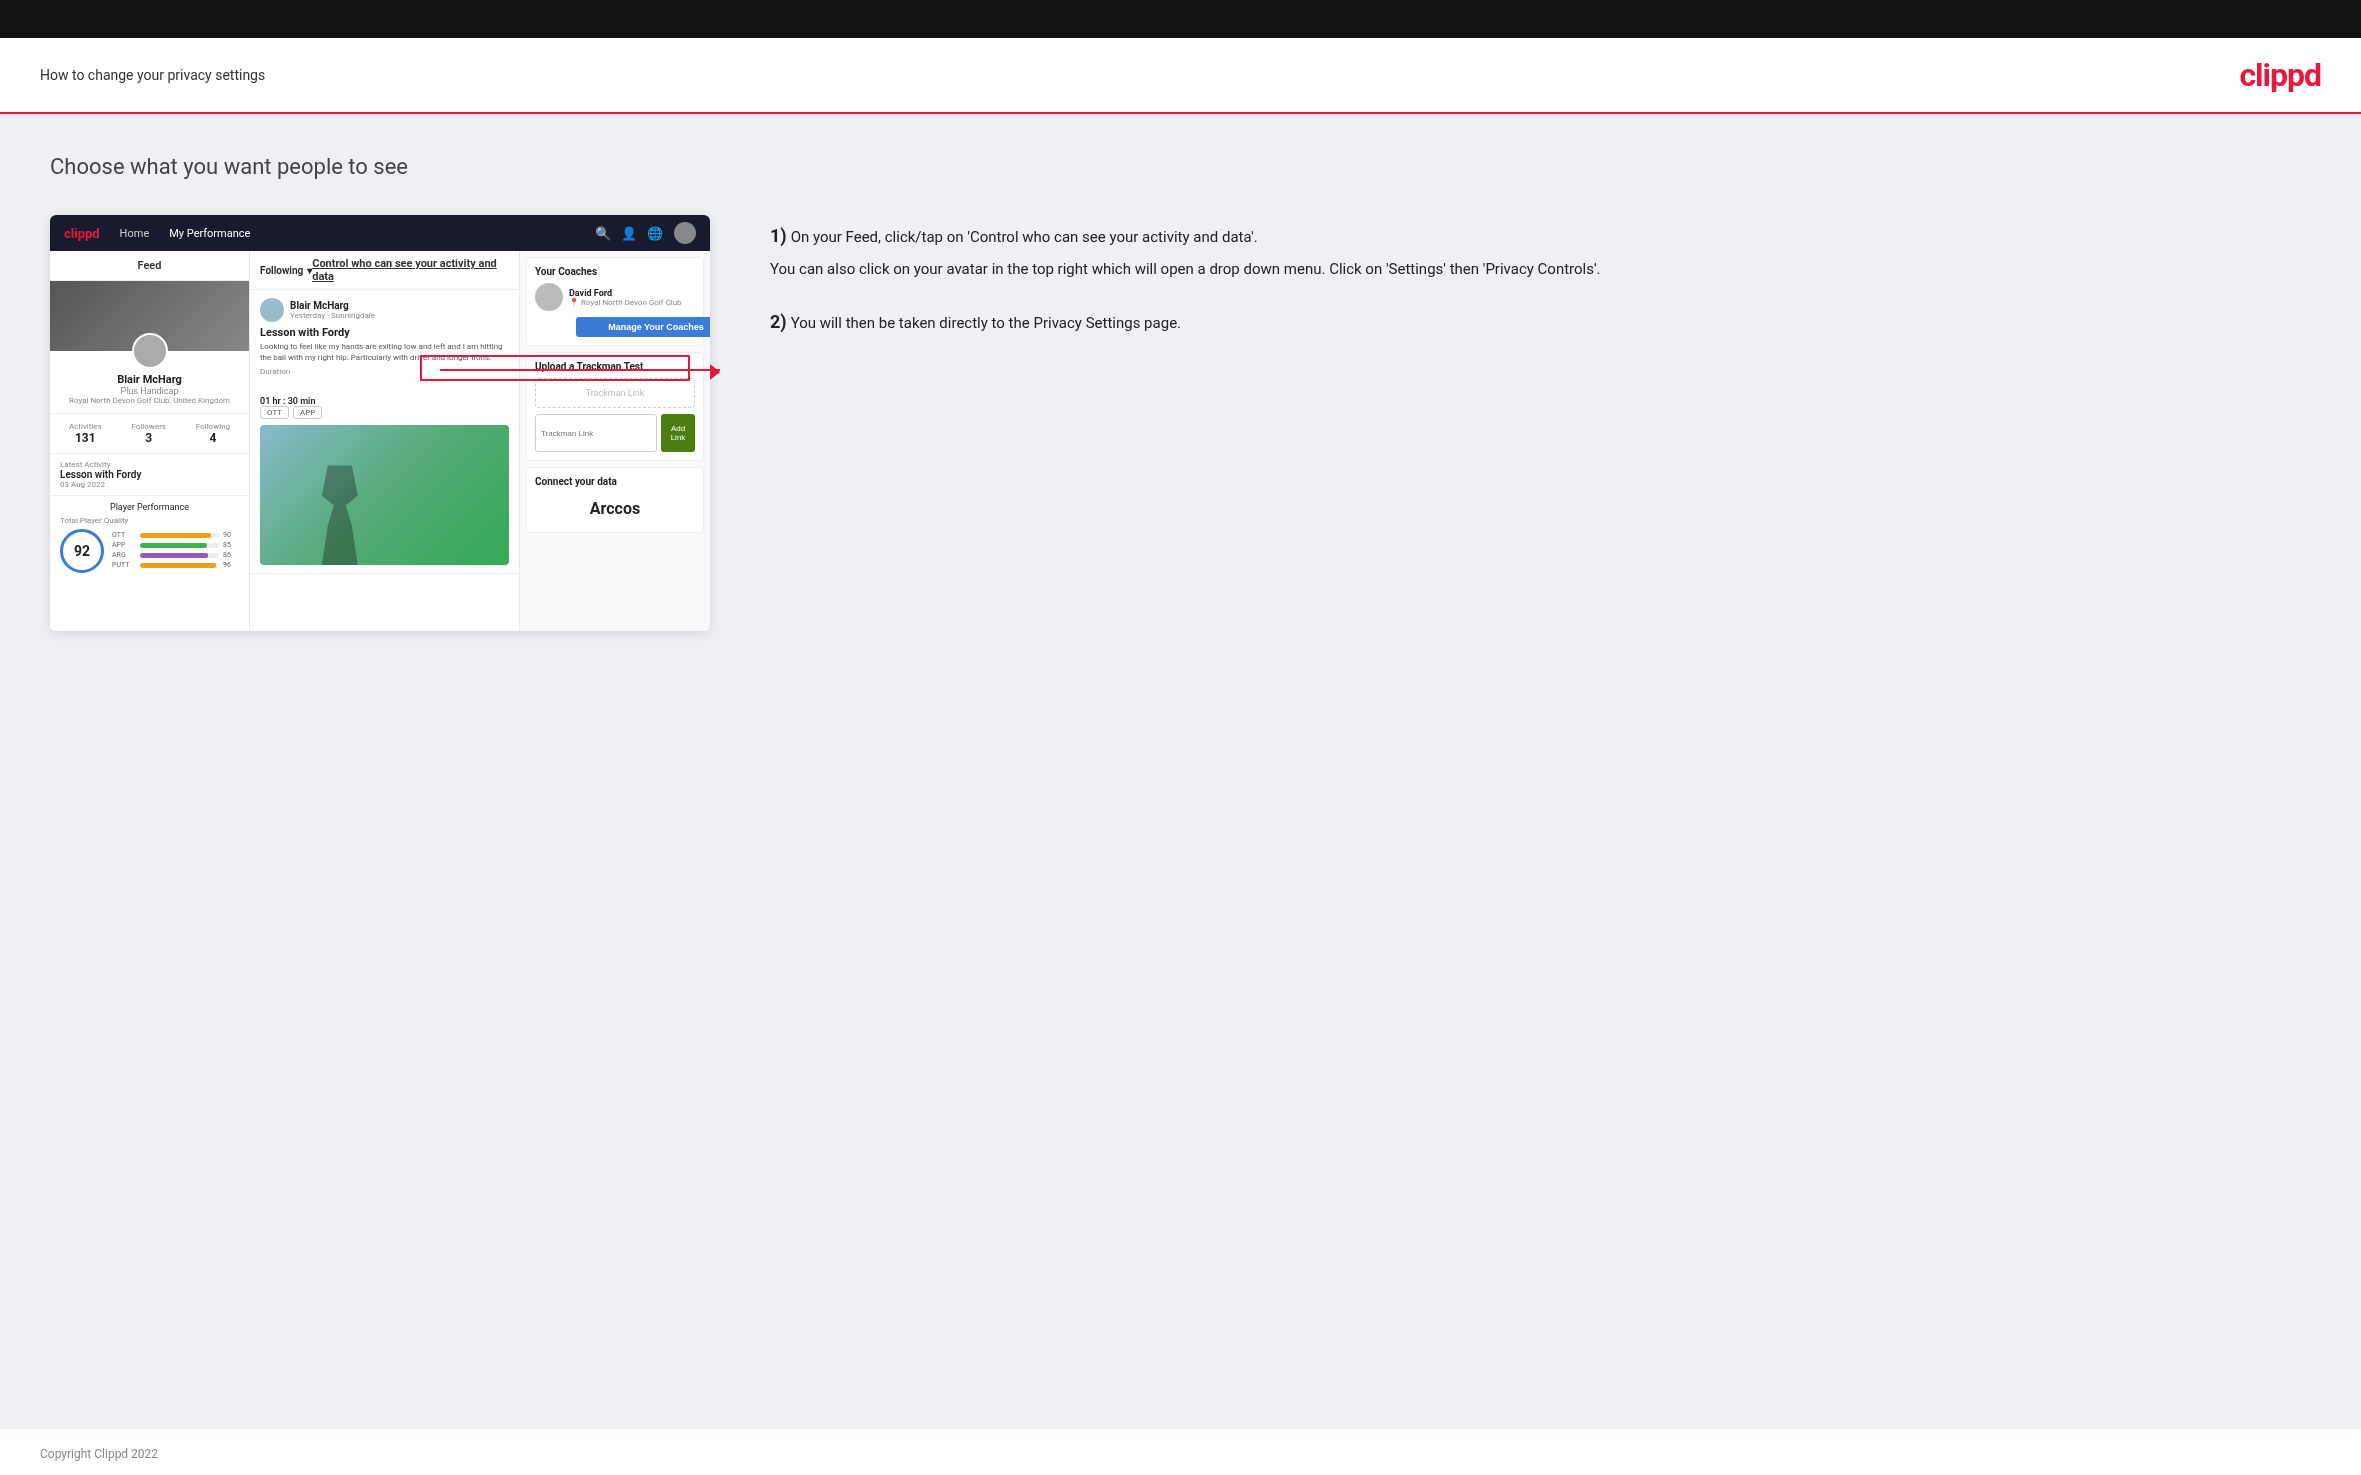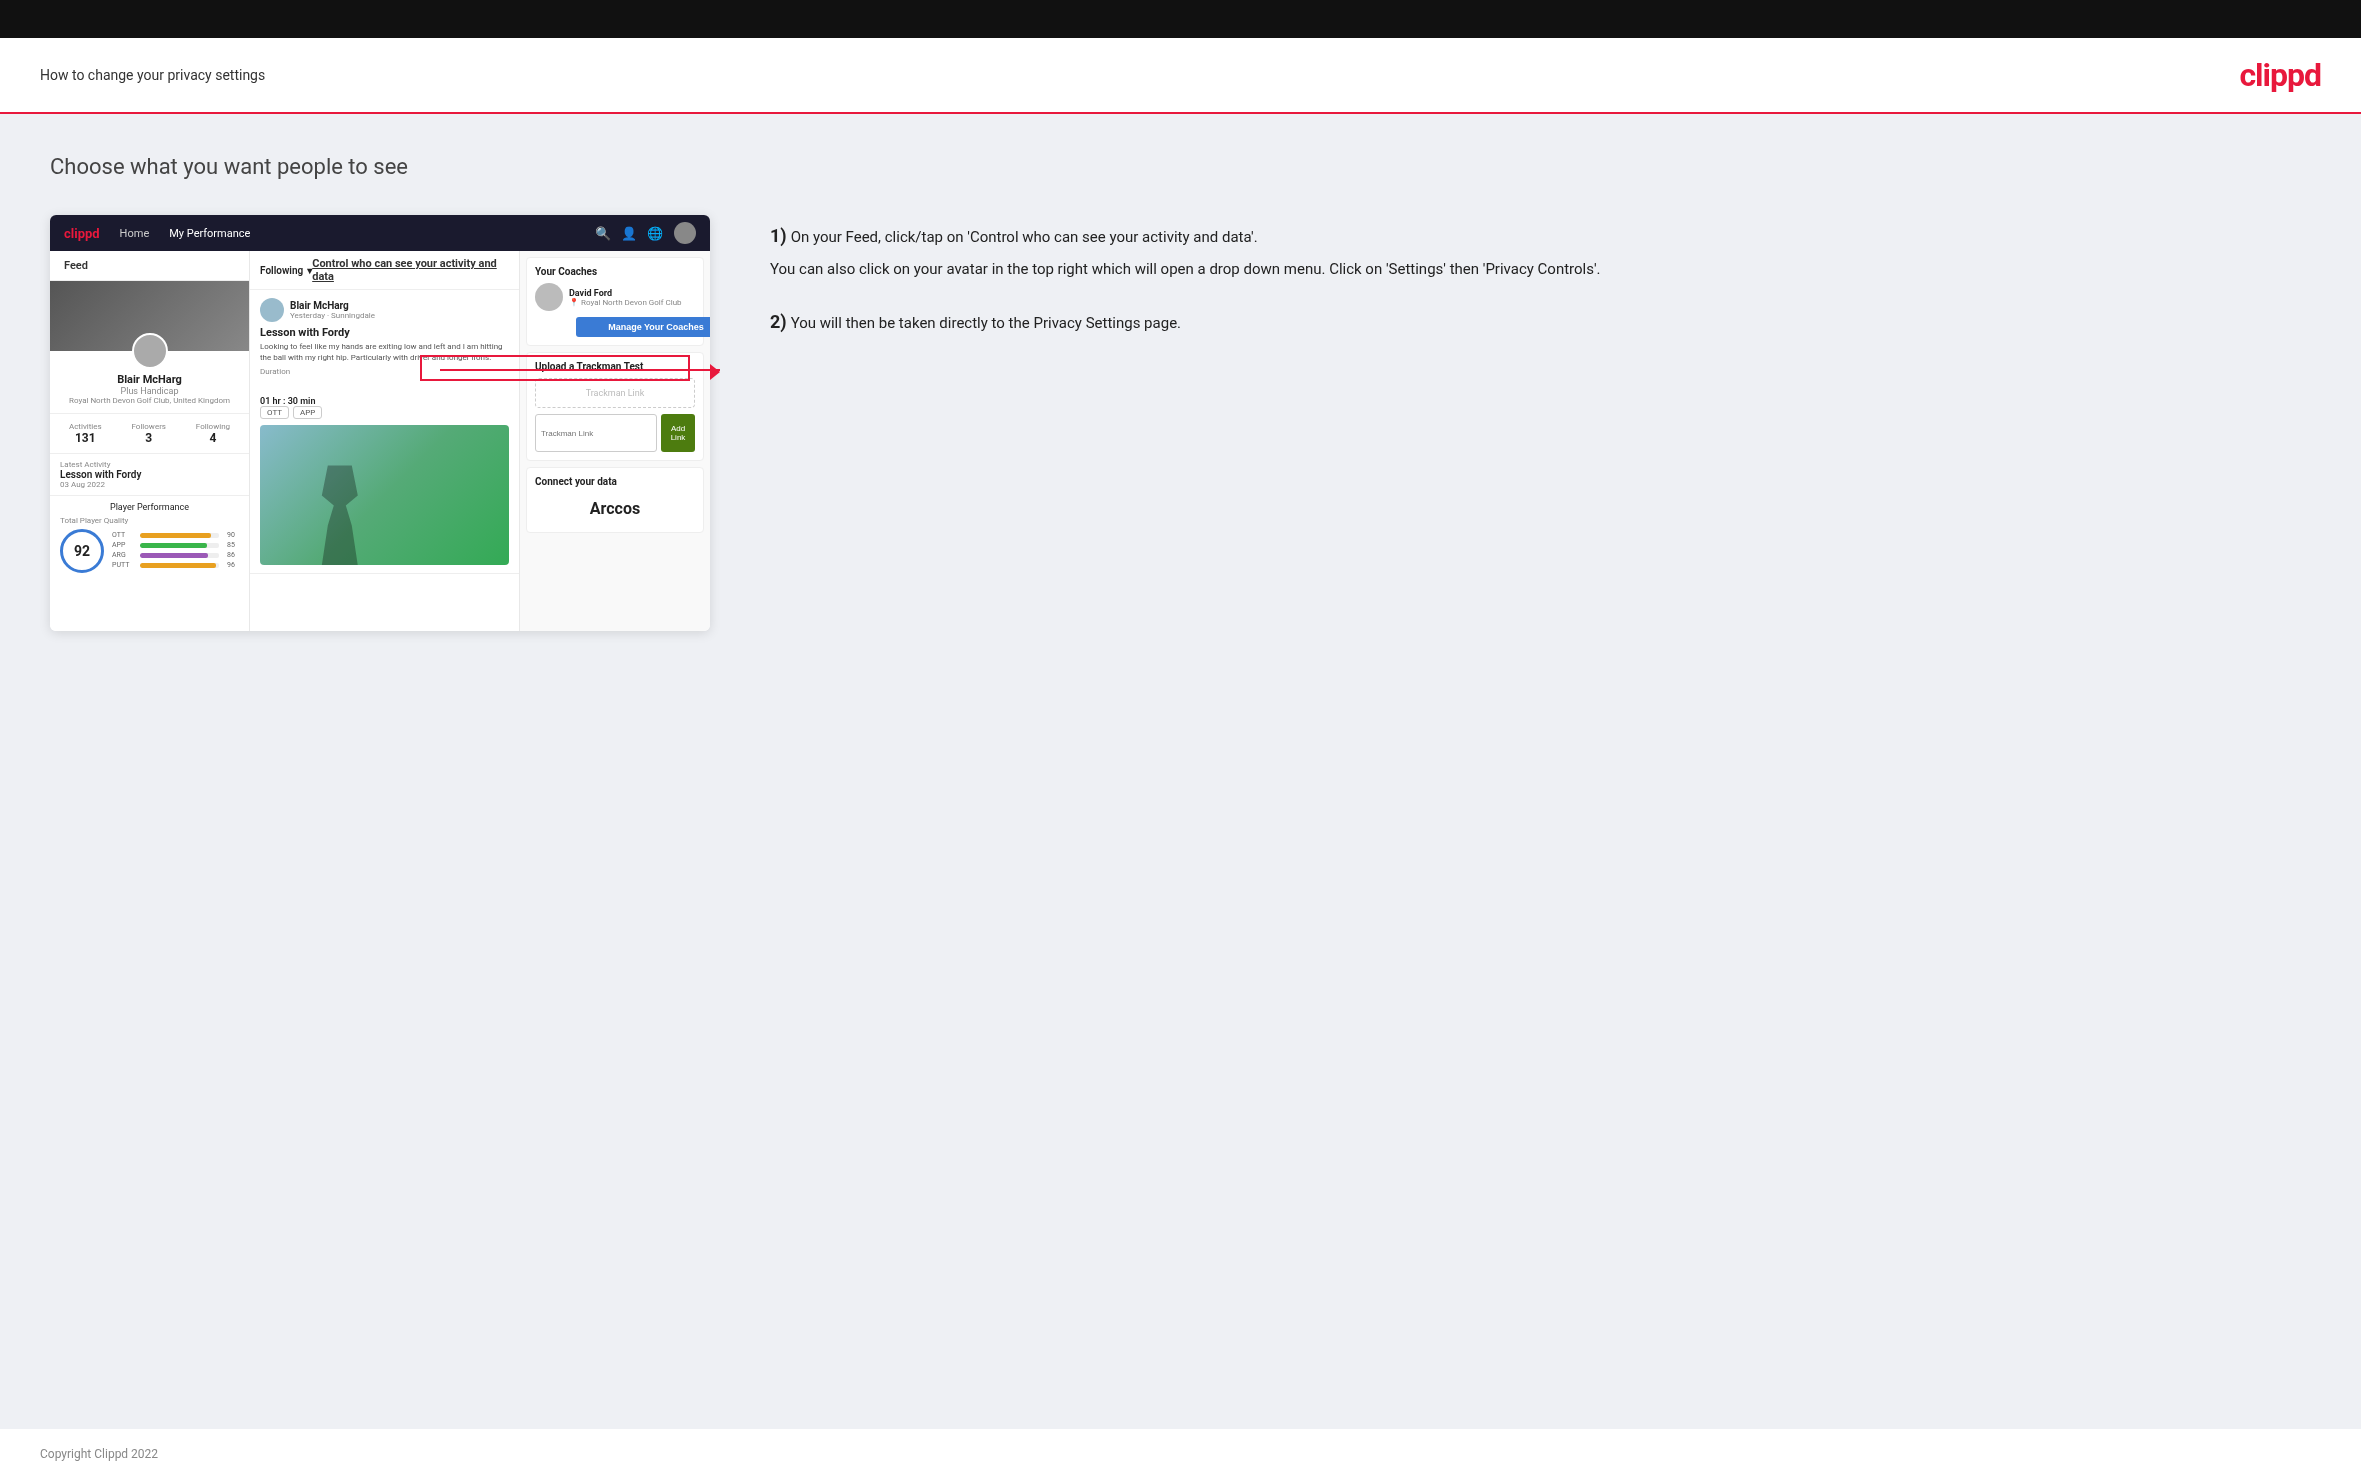--- a/index.html
+++ b/index.html
@@ -123,20 +123,21 @@
       border-right: 1px solid #e8e8e8;
       background: #fff;
       flex-shrink: 0;
     }
     .feed-tab {
       padding: 8px 14px;
       font-size: 11px;
       font-weight: 600;
       border-bottom: 1px solid #eee;
       color: #333;
+      text-align: center;
     }
     .profile-cover {
       width: 100%;
       height: 70px;
       background: linear-gradient(135deg, #555 0%, #888 100%);
       position: relative;
     }
     .profile-avatar-wrapper {
       display: flex;
       flex-direction: column;
@@ -259,21 +260,21 @@
       overflow: hidden;
     }
     .bar-fill {
       height: 100%;
       border-radius: 2px;
     }
     .bar-value {
       font-size: 7px;
       color: #666;
       width: 16px;
-      text-align: center;
+      text-align: left;
     }
 
     
     .app-middle-panel {
       flex: 1;
       border-right: 1px solid #e8e8e8;
       background: #fff;
       overflow: hidden;
     }
     .following-bar {

